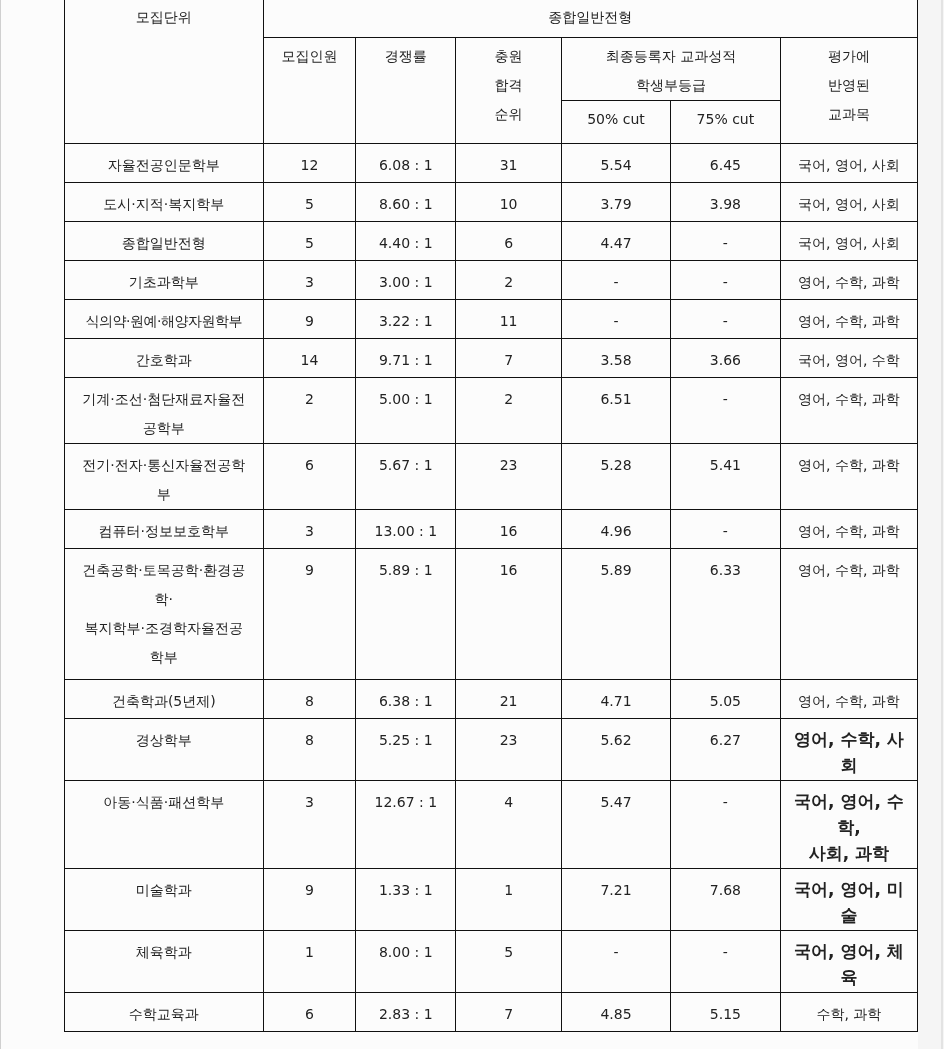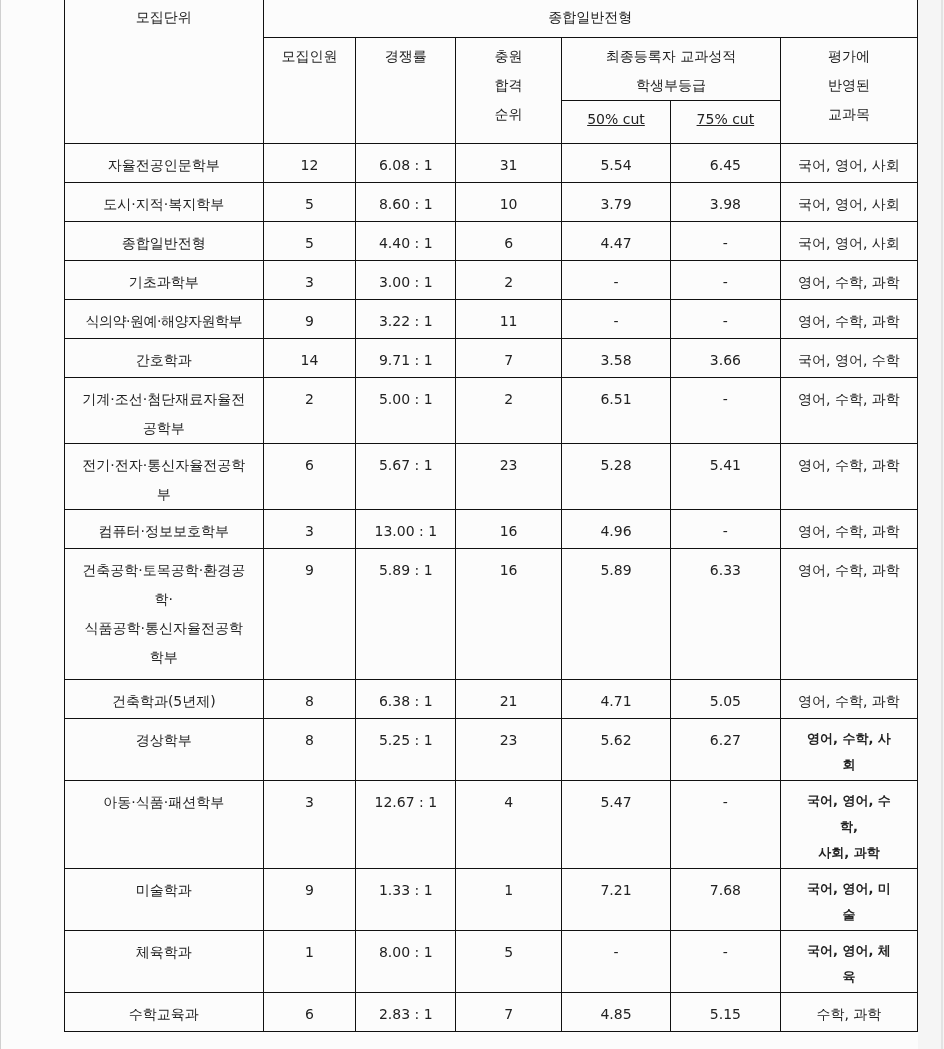--- a/index.html
+++ b/index.html
@@ -48,22 +48,22 @@
   .col-unit { width: 197px; }
   .col-num { width: 92px; }
   .col-ratio { width: 99px; }
   .col-rank { width: 105px; }
   .col-c50 { width: 108px; }
   .col-c70 { width: 109px; }
   .col-subj { width: 136px; }
   tr.hdr1 th { height: 34px; line-height: 28px; }
   tr.hdr2 th.tall { height: 100px; }
   tr.hdr2 th.grade-hdr { height: 52px; }
-  tr.hdr3 th { height: 38px; text-decoration: underline; }
-  .subj-bold { font-weight: bold; font-size: 13px; line-height: 26px; }
+  tr.hdr3 th { height: 38px; }
+  .subj-bold { font-weight: bold; font-size: 17px; line-height: 26px; }
   .subj-bold-cell { padding-top: 7px; }
   .cell-text { display: block; }
   tr.r1 td { height: 31px; }
   tr.r2 td { height: 54px; }
   tr.r4 td { height: 123px; }
   tr.rb2 td { height: 54px; }
   tr.rb3 td { height: 80px; margin-left: 18px; }
 </style>
 </head>
 <body>
@@ -206,21 +206,21 @@
         <td>16</td>
         <td>4.96</td>
         <td>-</td>
         <td>영어, 수학, 과학</td>
       </tr>
 
       <tr class="r4">
         <td>
           <span class="cell-text">건축공학·토목공학·환경공</span>
           <span class="cell-text">학·</span>
-          <span class="cell-text">식품공학·통신자율전공학</span>
+          <span class="cell-text">복지학부·조경학자율전공</span>
           <span class="cell-text">학부</span>
         </td>
         <td>9</td>
         <td>5.89 : 1</td>
         <td>16</td>
         <td>5.89</td>
         <td>6.33</td>
         <td>영어, 수학, 과학</td>
       </tr>
 

